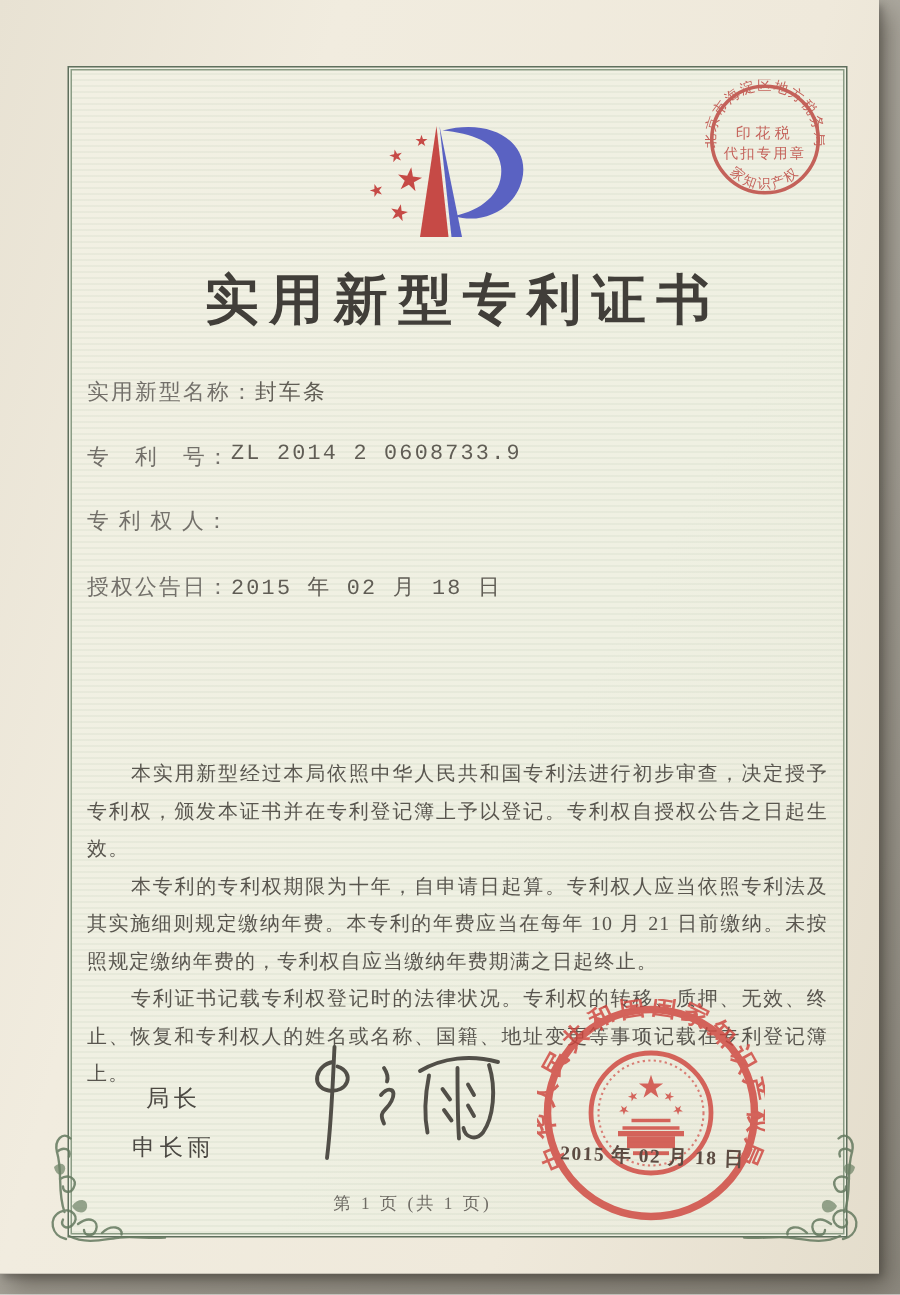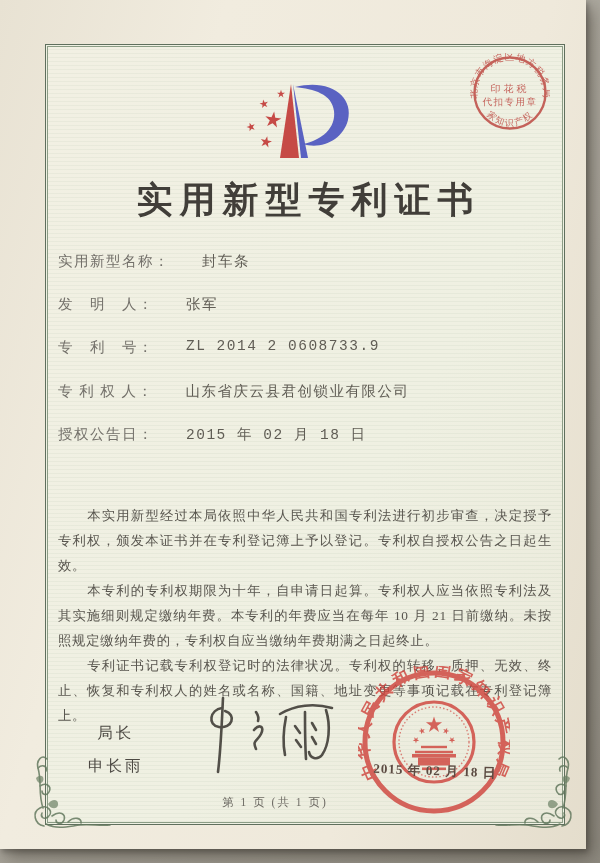--- a/index.html
+++ b/index.html
@@ -20,21 +20,21 @@
     box-shadow:inset 0 0 0 1px #eef0e2, inset 0 0 0 2px #8b9c85;
     background:
       repeating-linear-gradient(180deg, rgba(125,155,125,.08) 0 1px, rgba(125,155,125,0) 1px 4px),
       linear-gradient(120deg,#f2f0e3 0%,#eff0e2 60%,#ebeadb 100%);
   }
   .cert-no { position:absolute; left:58px; top:80px; font-size:13.5px; letter-spacing:3px; color:#7c7973; }
   .logo-box { position:absolute; left:235px; top:78px; width:130px; height:88px; }
   .title { position:absolute; left:45px; top:176px; width:520px; text-align:center;
            font-size:36px; letter-spacing:7px; padding-left:7px; color:#413e39; font-weight:600; }
   .fields { position:absolute; left:58px; top:252px; width:500px; }
-  .field-row { height:43.2px; font-size:14.5px; letter-spacing:1.5px; display:flex; align-items:flex-start;gap:32px; }
+  .field-row { height:43.2px; font-size:14.5px; letter-spacing:1.5px; display:flex; align-items:flex-start; }
   .field-label { color:#73706a; white-space:pre; }
   .field-value { color:#605d55; white-space:pre;font-family:Liberation Mono, monospace; }
   .body-text { position:absolute; left:58px; top:503px; width:494px;
                font-size:13.3px; line-height:25px; color:#59564f; text-align:justify; letter-spacing:.8px; }
   .body-text p { text-indent:2.2em; }
   .sig-labels { position:absolute; left:88px; top:716px; font-size:15.5px; color:#4c4943; letter-spacing:3px; line-height:33px;text-align:center; }
   .sig-script { position:absolute; left:192px; top:692px; width:160px; height:90px; }
   .footer { position:absolute; left:45px; top:795px; width:460px; text-align:center;
             font-size:11.5px; color:#6e6b64; letter-spacing:2px; }
   .tax-stamp { position:absolute; left:470px; top:53px; width:80px; height:80px; opacity:.88; }
@@ -110,30 +110,25 @@
   </svg>
 
   <div class="title">实用新型专利证书</div>
 
   <div class="fields">
     <div class="field-row">
       <span class="field-label">实用新型名称：</span>
       <span class="field-value">封车条</span>
     </div>
     <div class="field-row">
-      <span class="field-label">发　明　人：</span>
-      <span class="field-value">张军</span>
-    </div>
-    <div class="field-row">
       <span class="field-label">专　利　号：</span>
       <span class="field-value">ZL 2014 2 0608733.9</span>
     </div>
     <div class="field-row">
       <span class="field-label">专 利 权 人：</span>
-      <span class="field-value">山东省庆云县君创锁业有限公司</span>
     </div>
     <div class="field-row">
       <span class="field-label">授权公告日：</span>
       <span class="field-value">2015 年 02 月 18 日</span>
     </div>
   </div>
 
   <div class="body-text">
     <p>本实用新型经过本局依照中华人民共和国专利法进行初步审查，决定授予专利权，颁发本证书并在专利登记簿上予以登记。专利权自授权公告之日起生效。</p>
     <p>本专利的专利权期限为十年，自申请日起算。专利权人应当依照专利法及其实施细则规定缴纳年费。本专利的年费应当在每年 10 月 21 日前缴纳。未按照规定缴纳年费的，专利权自应当缴纳年费期满之日起终止。</p>

